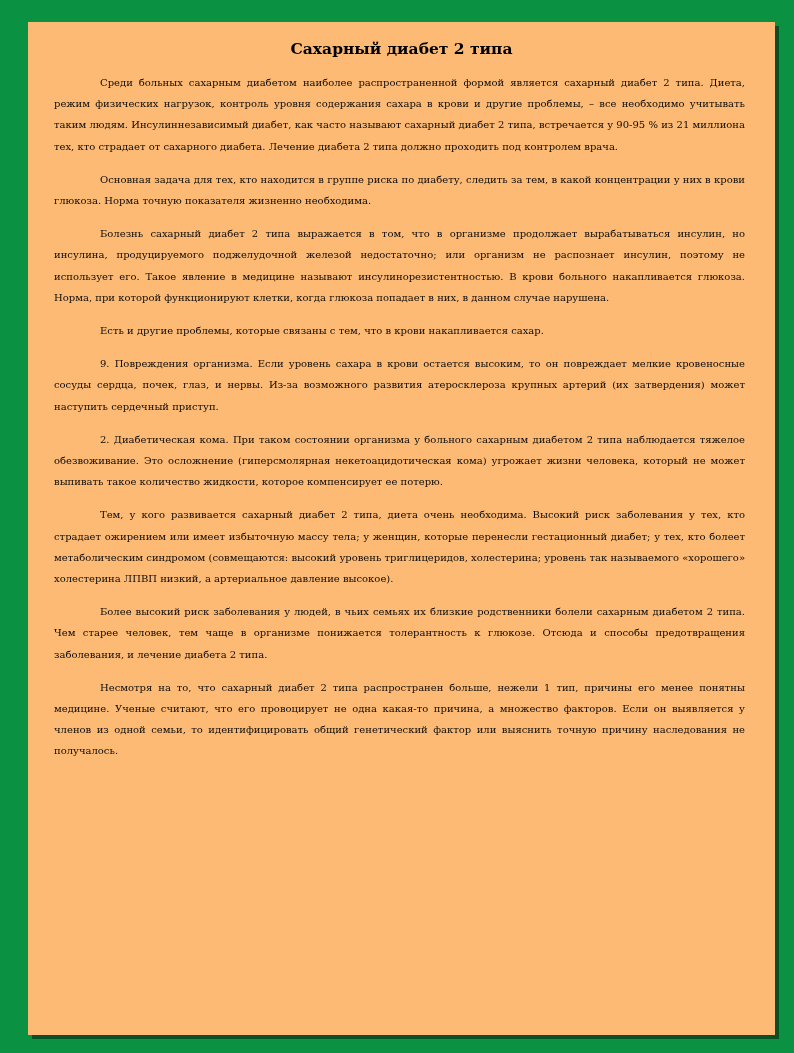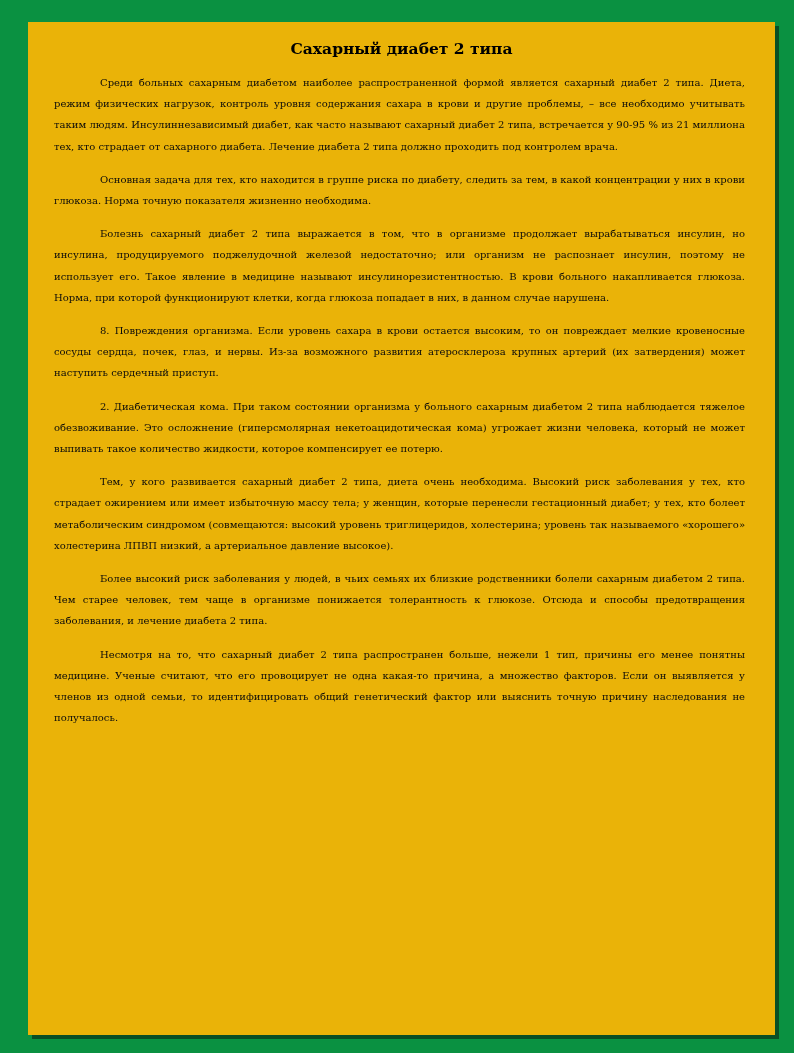--- a/index.html
+++ b/index.html
@@ -32,21 +32,21 @@
     background: #0a3a1c;
     opacity: 0.75;
   }
 
   #paper {
     position: absolute;
     left: 28px;
     top: 22px;
     width: 747px;
     height: 1013px;
-    background: #eab308;
+    background: #fdba74;
     box-sizing: border-box;
     padding: 12px 26px 10px 26px;
     overflow: hidden;
   }
 
   #doc-title {
     text-align: center;
     font-weight: bold;
     font-size: 15.5px;
     line-height: 22px;
@@ -76,20 +76,21 @@
 <body>
 
 <div id="page-frame">
   <div id="paper-shadow"></div>
   <div id="paper">
     <h1 id="doc-title">Сахарный диабет 2 типа</h1>
     <div id="body-text">
         <p class="para">Среди больных сахарным диабетом наиболее распространенной формой является сахарный диабет 2 типа. Диета, режим физических нагрузок, контроль уровня содержания сахара в крови и другие проблемы, – все необходимо учитывать таким людям. Инсулиннезависимый диабет, как часто называют сахарный диабет 2 типа, встречается у 90-95 % из 21 миллиона тех, кто страдает от сахарного диабета. Лечение диабета 2 типа должно проходить под контролем врача.</p>
         <p class="para">Основная задача для тех, кто находится в группе риска по диабету, следить за тем, в какой концентрации у них в крови глюкоза. Норма точную показателя жизненно необходима.</p>
         <p class="para">Болезнь сахарный диабет 2 типа выражается в том, что в организме продолжает вырабатываться инсулин, но инсулина, продуцируемого поджелудочной железой недостаточно; или организм не распознает инсулин, поэтому не использует его. Такое явление в медицине называют инсулинорезистентностью. В крови больного накапливается глюкоза. Норма, при которой функционируют клетки, когда глюкоза попадает в них, в данном случае нарушена.</p>
-        <p class="para">8. Повреждения организма. Если уровень сахара в крови остается высоким, то он повреждает мелкие кровеносные сосуды  сердца, почек, глаз, и нервы. Из-за возможного развития атеросклероза крупных артерий (их затвердения) может наступить сердечный приступ.</p>
+        <p class="para">Есть и другие проблемы, которые связаны с тем, что в крови накапливается сахар.</p>
+        <p class="para">9. Повреждения организма. Если уровень сахара в крови остается высоким, то он повреждает мелкие кровеносные сосуды  сердца, почек, глаз, и нервы. Из-за возможного развития атеросклероза крупных артерий (их затвердения) может наступить сердечный приступ.</p>
         <p class="para">2. Диабетическая кома. При таком состоянии организма у больного сахарным диабетом 2 типа   наблюдается тяжелое обезвоживание. Это осложнение (гиперсмолярная некетоацидотическая кома) угрожает жизни человека, который не может выпивать такое количество жидкости, которое компенсирует ее потерю.</p>
         <p class="para">Тем, у кого развивается сахарный диабет 2 типа, диета  очень необходима. Высокий риск заболевания у тех, кто страдает ожирением или имеет избыточную массу тела; у женщин, которые перенесли гестационный диабет; у тех, кто болеет метаболическим синдромом (совмещаются: высокий уровень триглицеридов, холестерина; уровень так называемого «хорошего» холестерина ЛПВП низкий, а артериальное давление высокое).</p>
         <p class="para">Более высокий риск заболевания у людей, в чьих семьях их близкие родственники болели сахарным диабетом 2 типа. Чем старее человек, тем чаще в организме понижается толерантность к глюкозе. Отсюда и способы предотвращения заболевания, и лечение диабета 2 типа.</p>
         <p class="para">Несмотря на то, что сахарный диабет 2 типа распространен больше, нежели 1 тип, причины его менее понятны медицине. Ученые считают, что его провоцирует не одна какая-то причина, а множество факторов. Если он выявляется у членов из одной семьи, то идентифицировать общий генетический фактор или выяснить точную причину наследования не получалось.</p>
       </div>
   </div>
 </div>
 
 </body></html>

